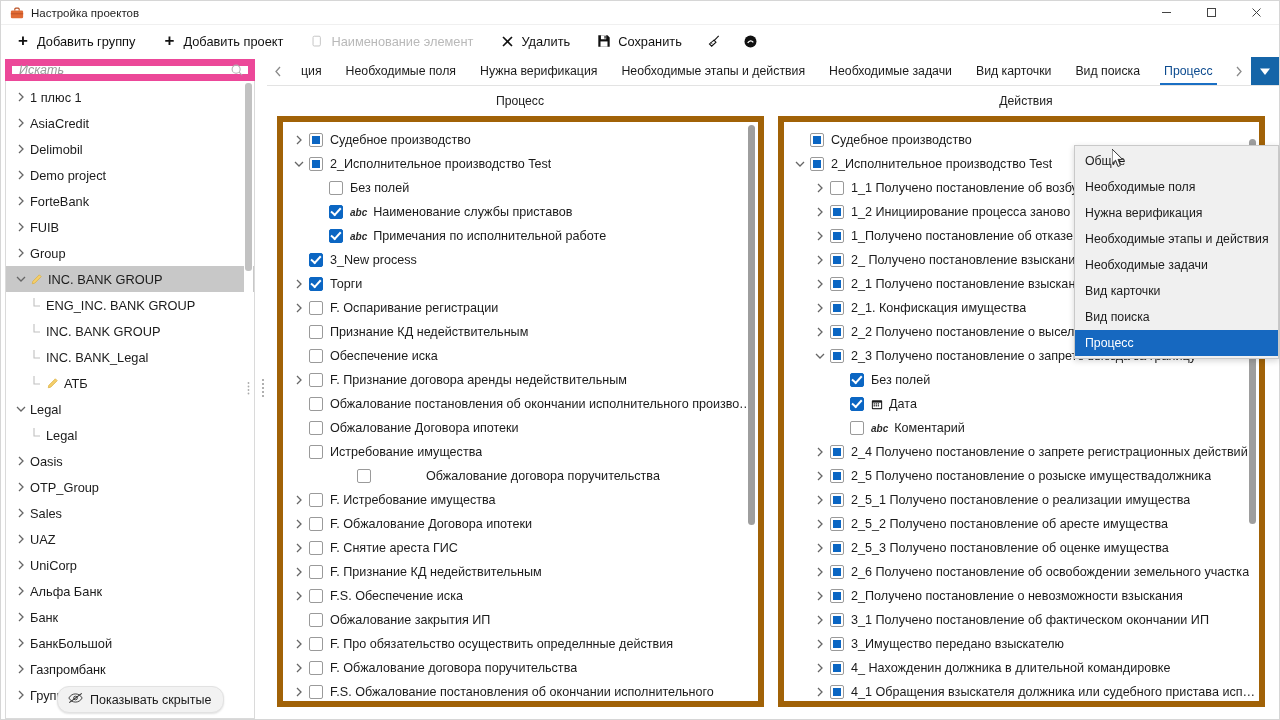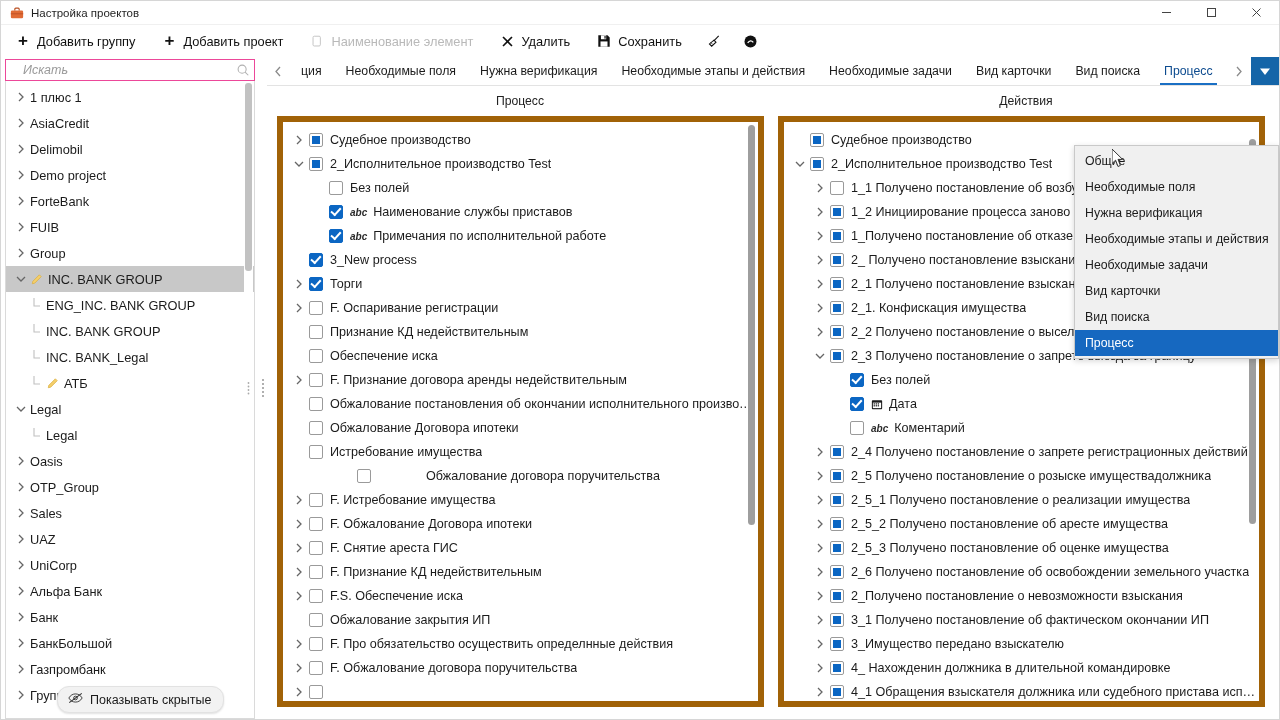--- a/index.html
+++ b/index.html
@@ -32,22 +32,22 @@
   .plus { font-size: 17px; font-weight: 700; line-height: 1; position: relative; top: -1px; }
   .tb-icon-only { margin-right: 18px; display: flex; align-items: center; justify-content: center;
                   width: 18px; height: 18px; }
 
   
   .body { flex: 1; display: flex; min-height: 0; background: #fff; }
 
   
   .sidebar { width: 258px; min-width: 258px; display: flex; flex-direction: column;
              position: relative; background: #fff; }
-  .search-wrap { margin: 2px 4px 0 4px; height: 22px; border: 1px solid #ec4899;
-                 display: flex; align-items: center; background: #fff; padding-left: 10px; }
+  .search-wrap { margin: 2px 4px 0 4px; height: 22px; border: 7px solid #ec4899;
+                 display: flex; align-items: center; background: #fff; }
   .search-wrap input { border: 0; outline: 0; flex: 1; height: 20px; padding-left: 7px;
                        font-size: 12.5px; font-style: italic; color: #333;
                        font-family: "Liberation Sans", sans-serif; background: transparent; }
   .search-wrap input::placeholder { color: #9a9a9a; font-style: italic; }
   .search-icon { width: 22px; display: flex; align-items: center; justify-content: center; }
 
   .tree-scroll { flex: 1; overflow: hidden; position: relative;
                  border: 1px solid #dadada; border-top: 0; margin: 0 4px 0 4px; }
   .tree-list { padding-top: 3px; }
   .tnode { height: 26px; display: flex; align-items: center; padding-left: 6px;
@@ -692,20 +692,21 @@
                 <span class="cb"></span>
                 <span class="ptxt">F. Обжалование договора поручительства</span>
               </div>
               <div class="ptnode" style="padding-left: 6px;">
                 <span class="parrow">
                   <svg width="8" height="10" viewBox="0 0 8 10">
                     <polyline points="2,1 6,5 2,9" fill="none" stroke="#666" stroke-width="1.3"></polyline>
                   </svg>
                 </span>
                 <span class="cb"></span>
+                <span class="ptxt">F.S. Обжалование постановления об окончании исполнительного</span>
               </div>
             </div>
           <div class="p-scrollbar">
             <div class="p-thumb" style="top:0;height:400px;"></div>
           </div>
         </div>
         <div class="panel">
           <div class="panel-inner" id="right-tree">
               <div class="ptnode" style="padding-left: 6px;">
                 <span class="pspacer"></span>

